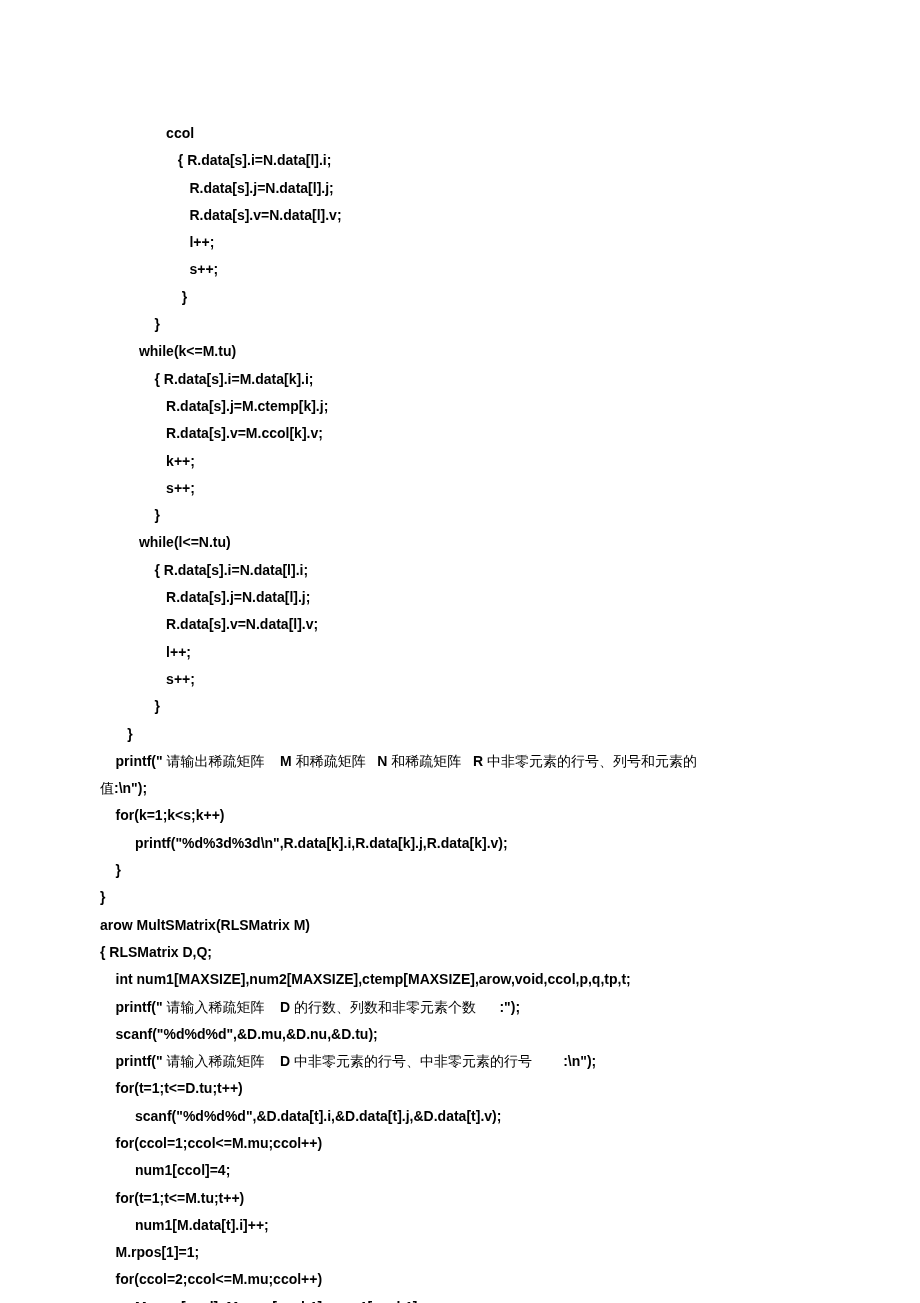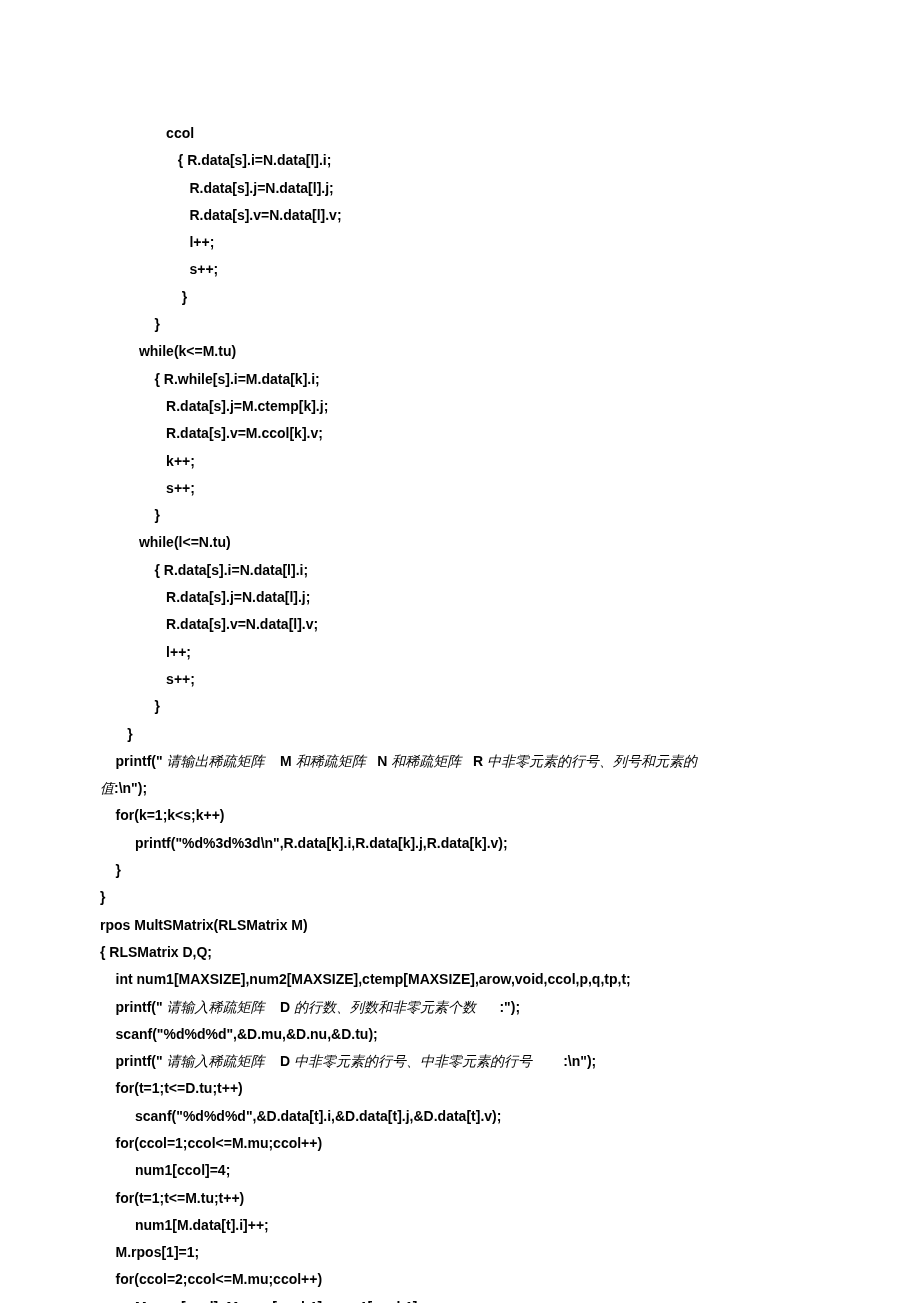--- a/index.html
+++ b/index.html
@@ -13,56 +13,55 @@
     width: 920px;
     line-height: 1.95;
   }
   .page {
     padding: 120px 100px 60px 100px;
     white-space: pre;
   }
   .cn {
     font-family: "SimSun", "宋体", serif;
     font-weight: normal;
-    font-style: italic;
   }
 </style>
 </head>
 <body>
 
 <div class="page"><span>                 ccol</span>
 <span>                    { R.data[s].i=N.data[l].i;</span>
 <span>                       R.data[s].j=N.data[l].j;</span>
 <span>                       R.data[s].v=N.data[l].v;</span>
 <span>                       l++;</span>
 <span>                       s++;</span>
 <span>                     }</span>
 <span>              }</span>
 <span>          while(k&lt;=M.tu)</span>
-<span>              { R.while[s].i=M.data[k].i;</span>
+<span>              { R.data[s].i=M.data[k].i;</span>
 <span>                 R.data[s].j=M.ctemp[k].j;</span>
 <span>                 R.data[s].v=M.ccol[k].v;</span>
 <span>                 k++;</span>
 <span>                 s++;</span>
 <span>              }</span>
 <span>          while(l&lt;=N.tu)</span>
 <span>              { R.data[s].i=N.data[l].i;</span>
 <span>                 R.data[s].j=N.data[l].j;</span>
 <span>                 R.data[s].v=N.data[l].v;</span>
 <span>                 l++;</span>
 <span>                 s++;</span>
 <span>              }</span>
 <span>       }</span>
 <span>    printf(" </span><span class="cn">请输出稀疏矩阵</span><span>    M </span><span class="cn">和稀疏矩阵</span><span>   N </span><span class="cn">和稀疏矩阵</span><span>   R </span><span class="cn">中非零元素的行号、列号和元素的</span>
 <span class="cn">值</span><span>:\n");</span>
 <span>    for(k=1;k&lt;s;k++)</span>
 <span>         printf("%d%3d%3d\n",R.data[k].i,R.data[k].j,R.data[k].v);</span>
 <span>    }</span>
 <span>}</span>
-<span>rpos MultSMatrix(RLSMatrix M)</span>
+<span>arow MultSMatrix(RLSMatrix M)</span>
 <span>{ RLSMatrix D,Q;</span>
 <span>    int num1[MAXSIZE],num2[MAXSIZE],ctemp[MAXSIZE],arow,void,ccol,p,q,tp,t;</span>
 <span>    printf(" </span><span class="cn">请输入稀疏矩阵</span><span>    D </span><span class="cn">的行数、列数和非零元素个数</span><span>      :");</span>
 <span>    scanf("%d%d%d",&amp;D.mu,&amp;D.nu,&amp;D.tu);</span>
 <span>    printf(" </span><span class="cn">请输入稀疏矩阵</span><span>    D </span><span class="cn">中非零元素的行号、中非零元素的行号</span><span>        :\n");</span>
 <span>    for(t=1;t&lt;=D.tu;t++)</span>
 <span>         scanf("%d%d%d",&amp;D.data[t].i,&amp;D.data[t].j,&amp;D.data[t].v);</span>
 <span>    for(ccol=1;ccol&lt;=M.mu;ccol++)</span>
 <span>         num1[ccol]=4;</span>
 <span>    for(t=1;t&lt;=M.tu;t++)</span>

